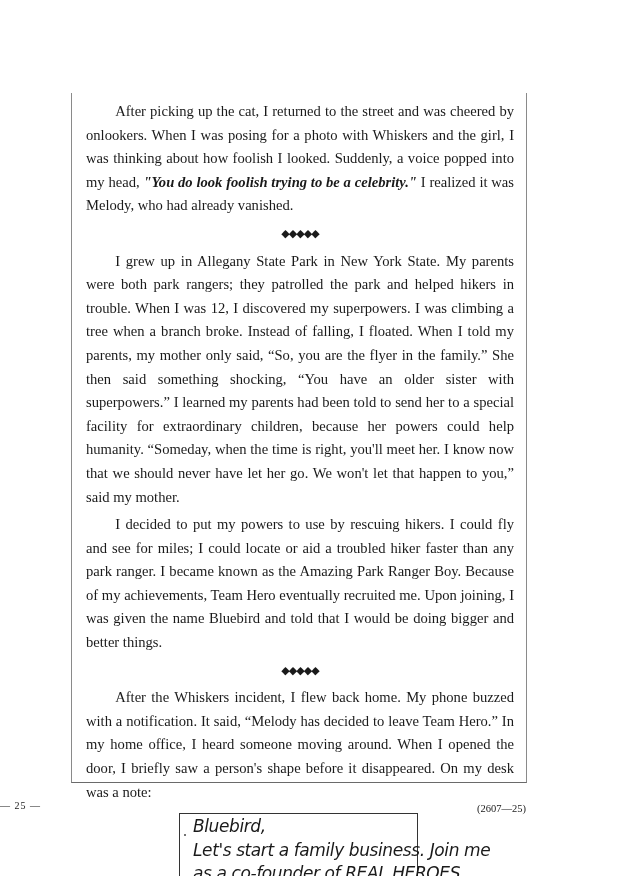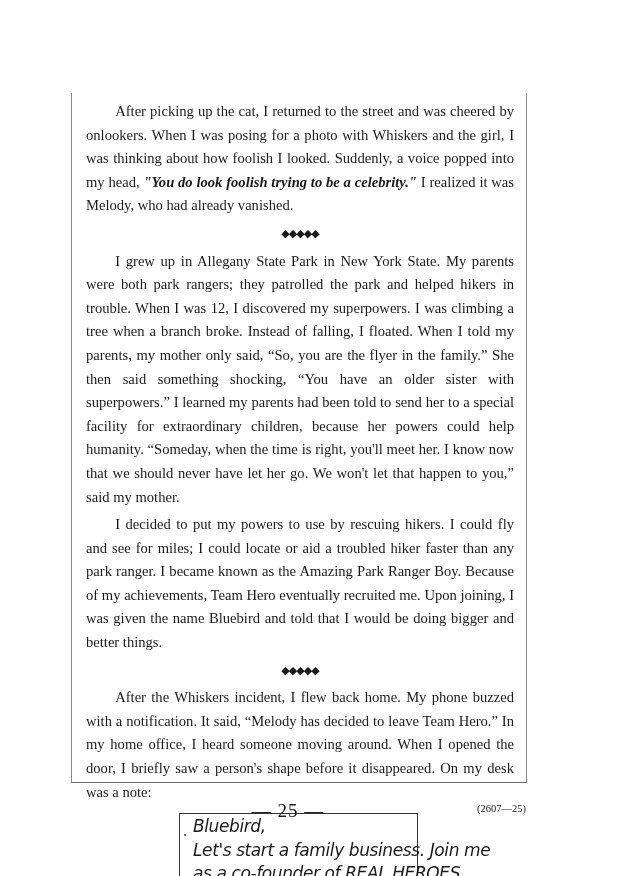--- a/index.html
+++ b/index.html
@@ -68,22 +68,21 @@
       font-size: 17px;
       line-height: 23.4px;
       letter-spacing: -0.4px;
     }
     .note-line { display: block; white-space: nowrap; }
     .page-number {
       position: absolute;
       top: 800px;
       left: 0;
       width: 576px;
-      text-align: center;
-      font-size: 19px;
+      font-size: 10px;
       letter-spacing: 1px;
     }
     .doc-code {
       position: absolute;
       top: 803px;
       left: 477px;
       font-size: 10.5px;
     }
     .stray-dot {
       position: absolute;

